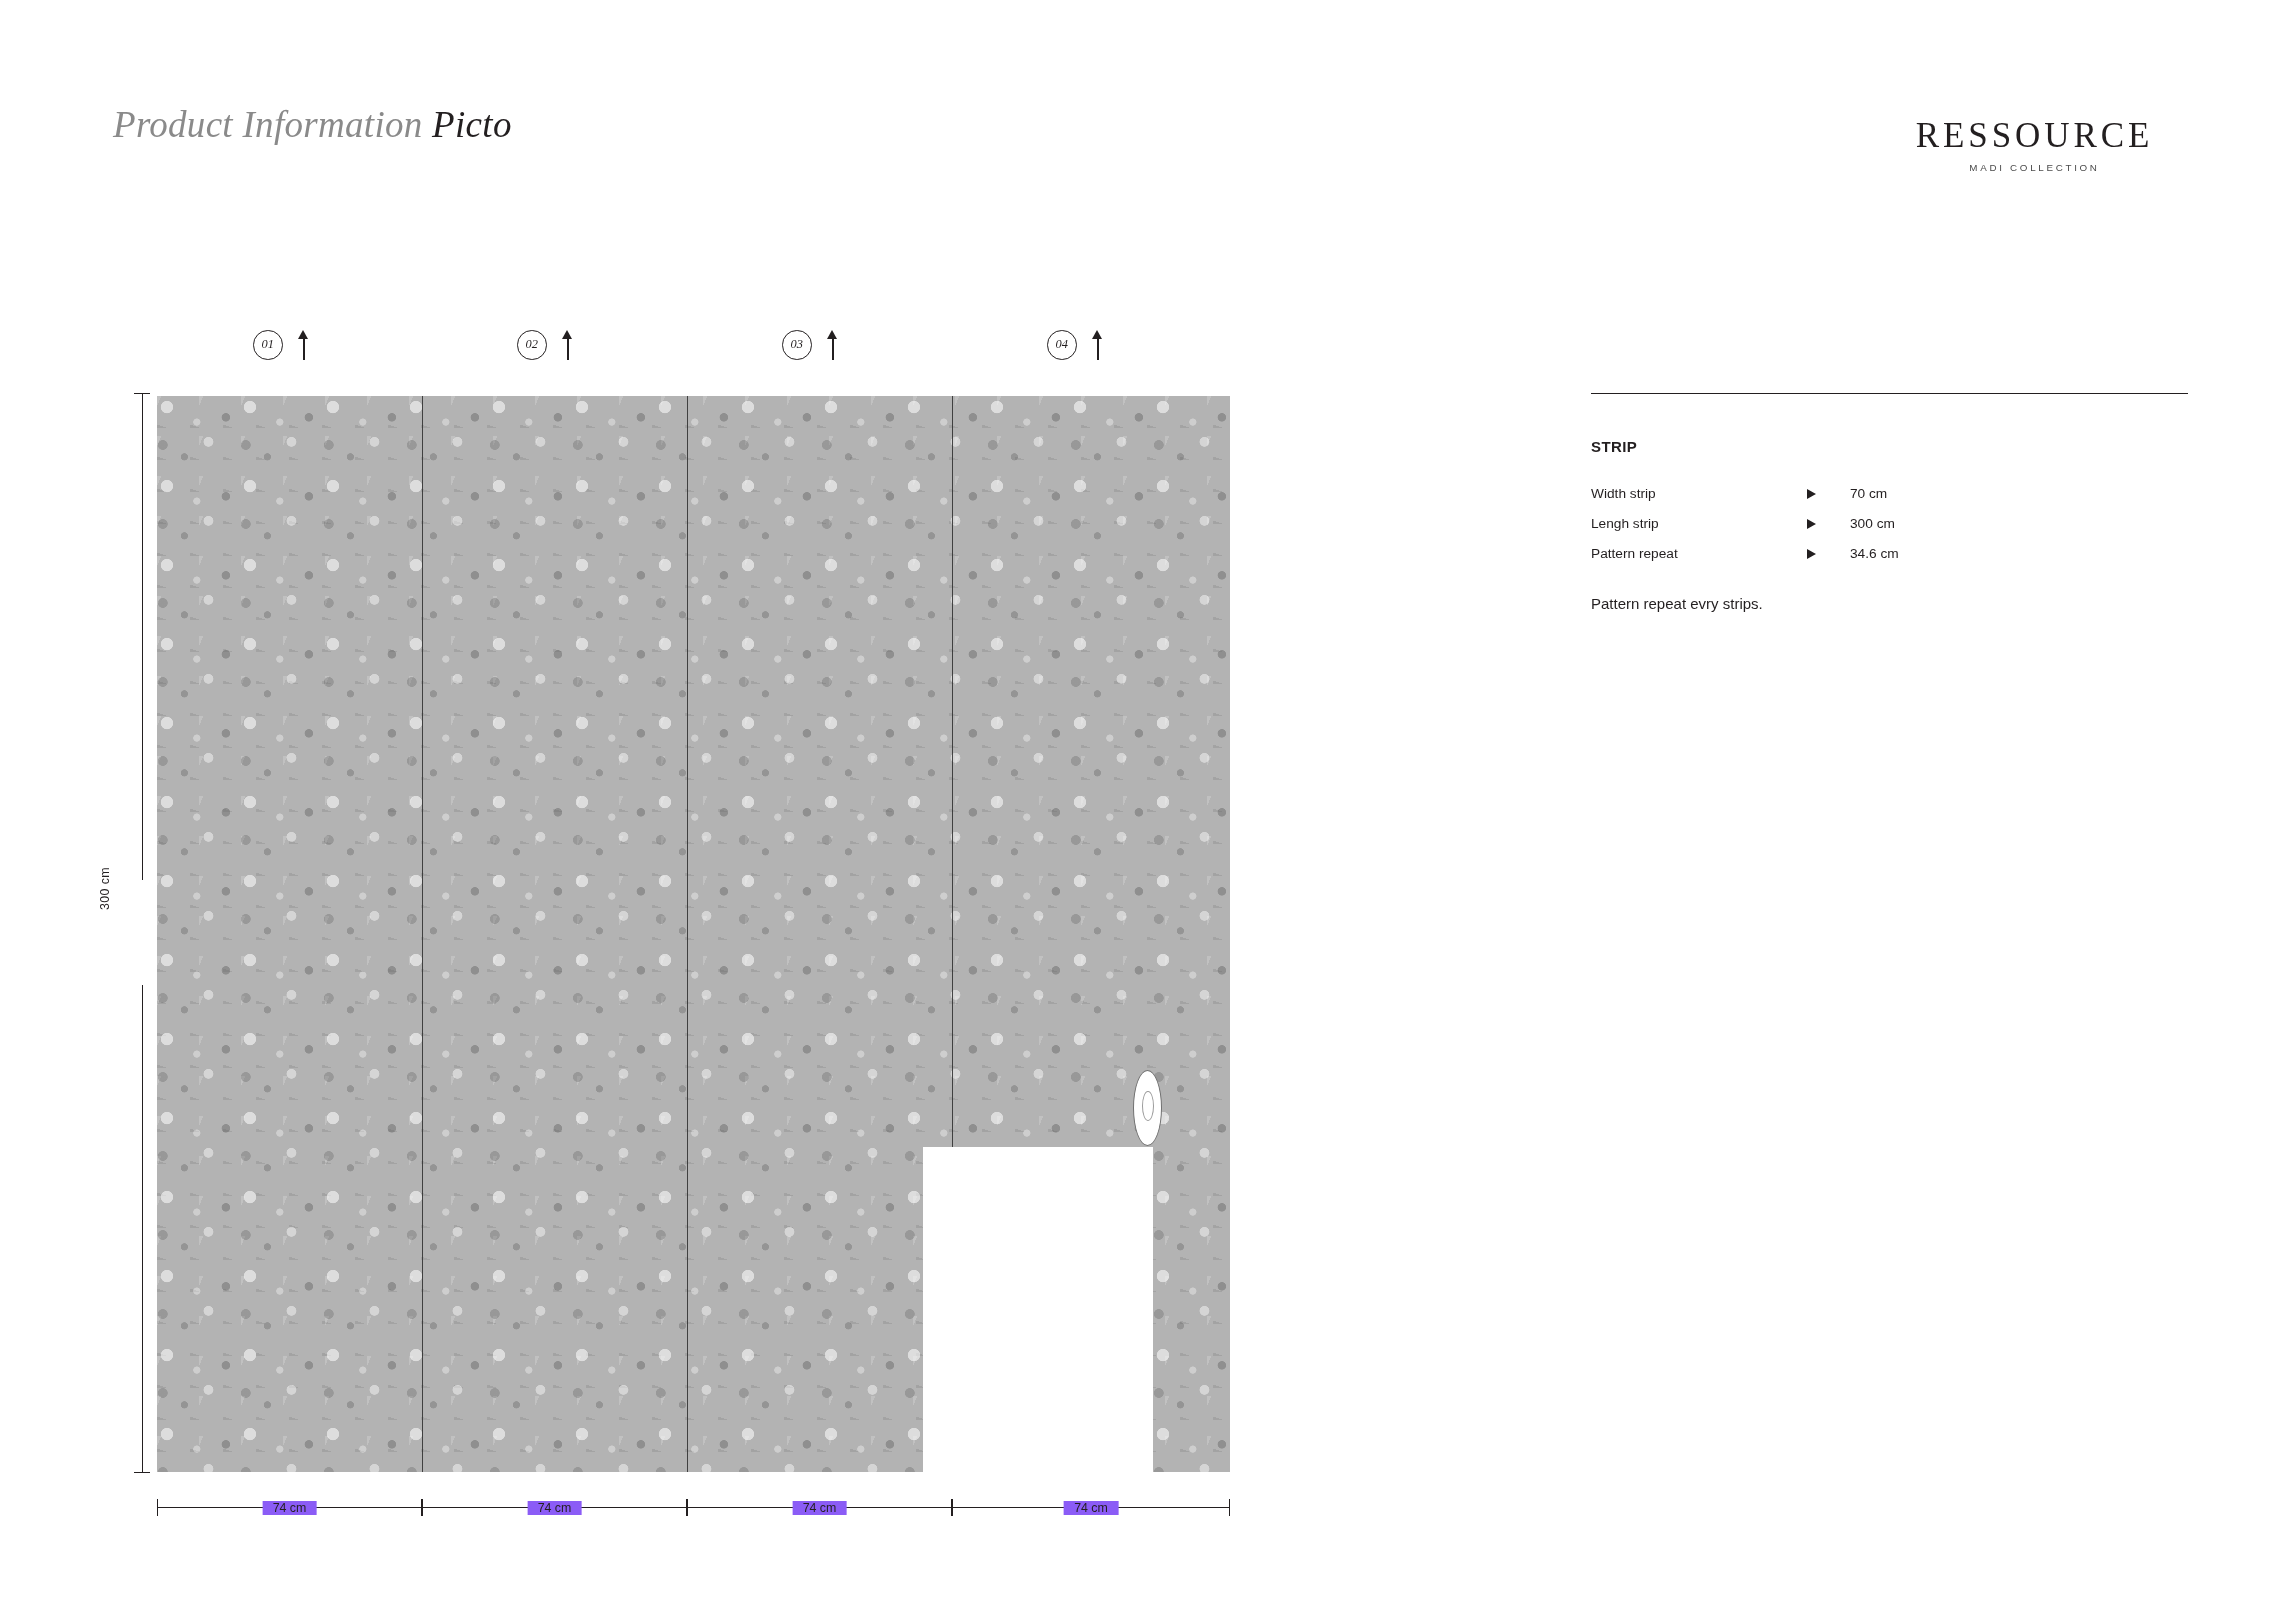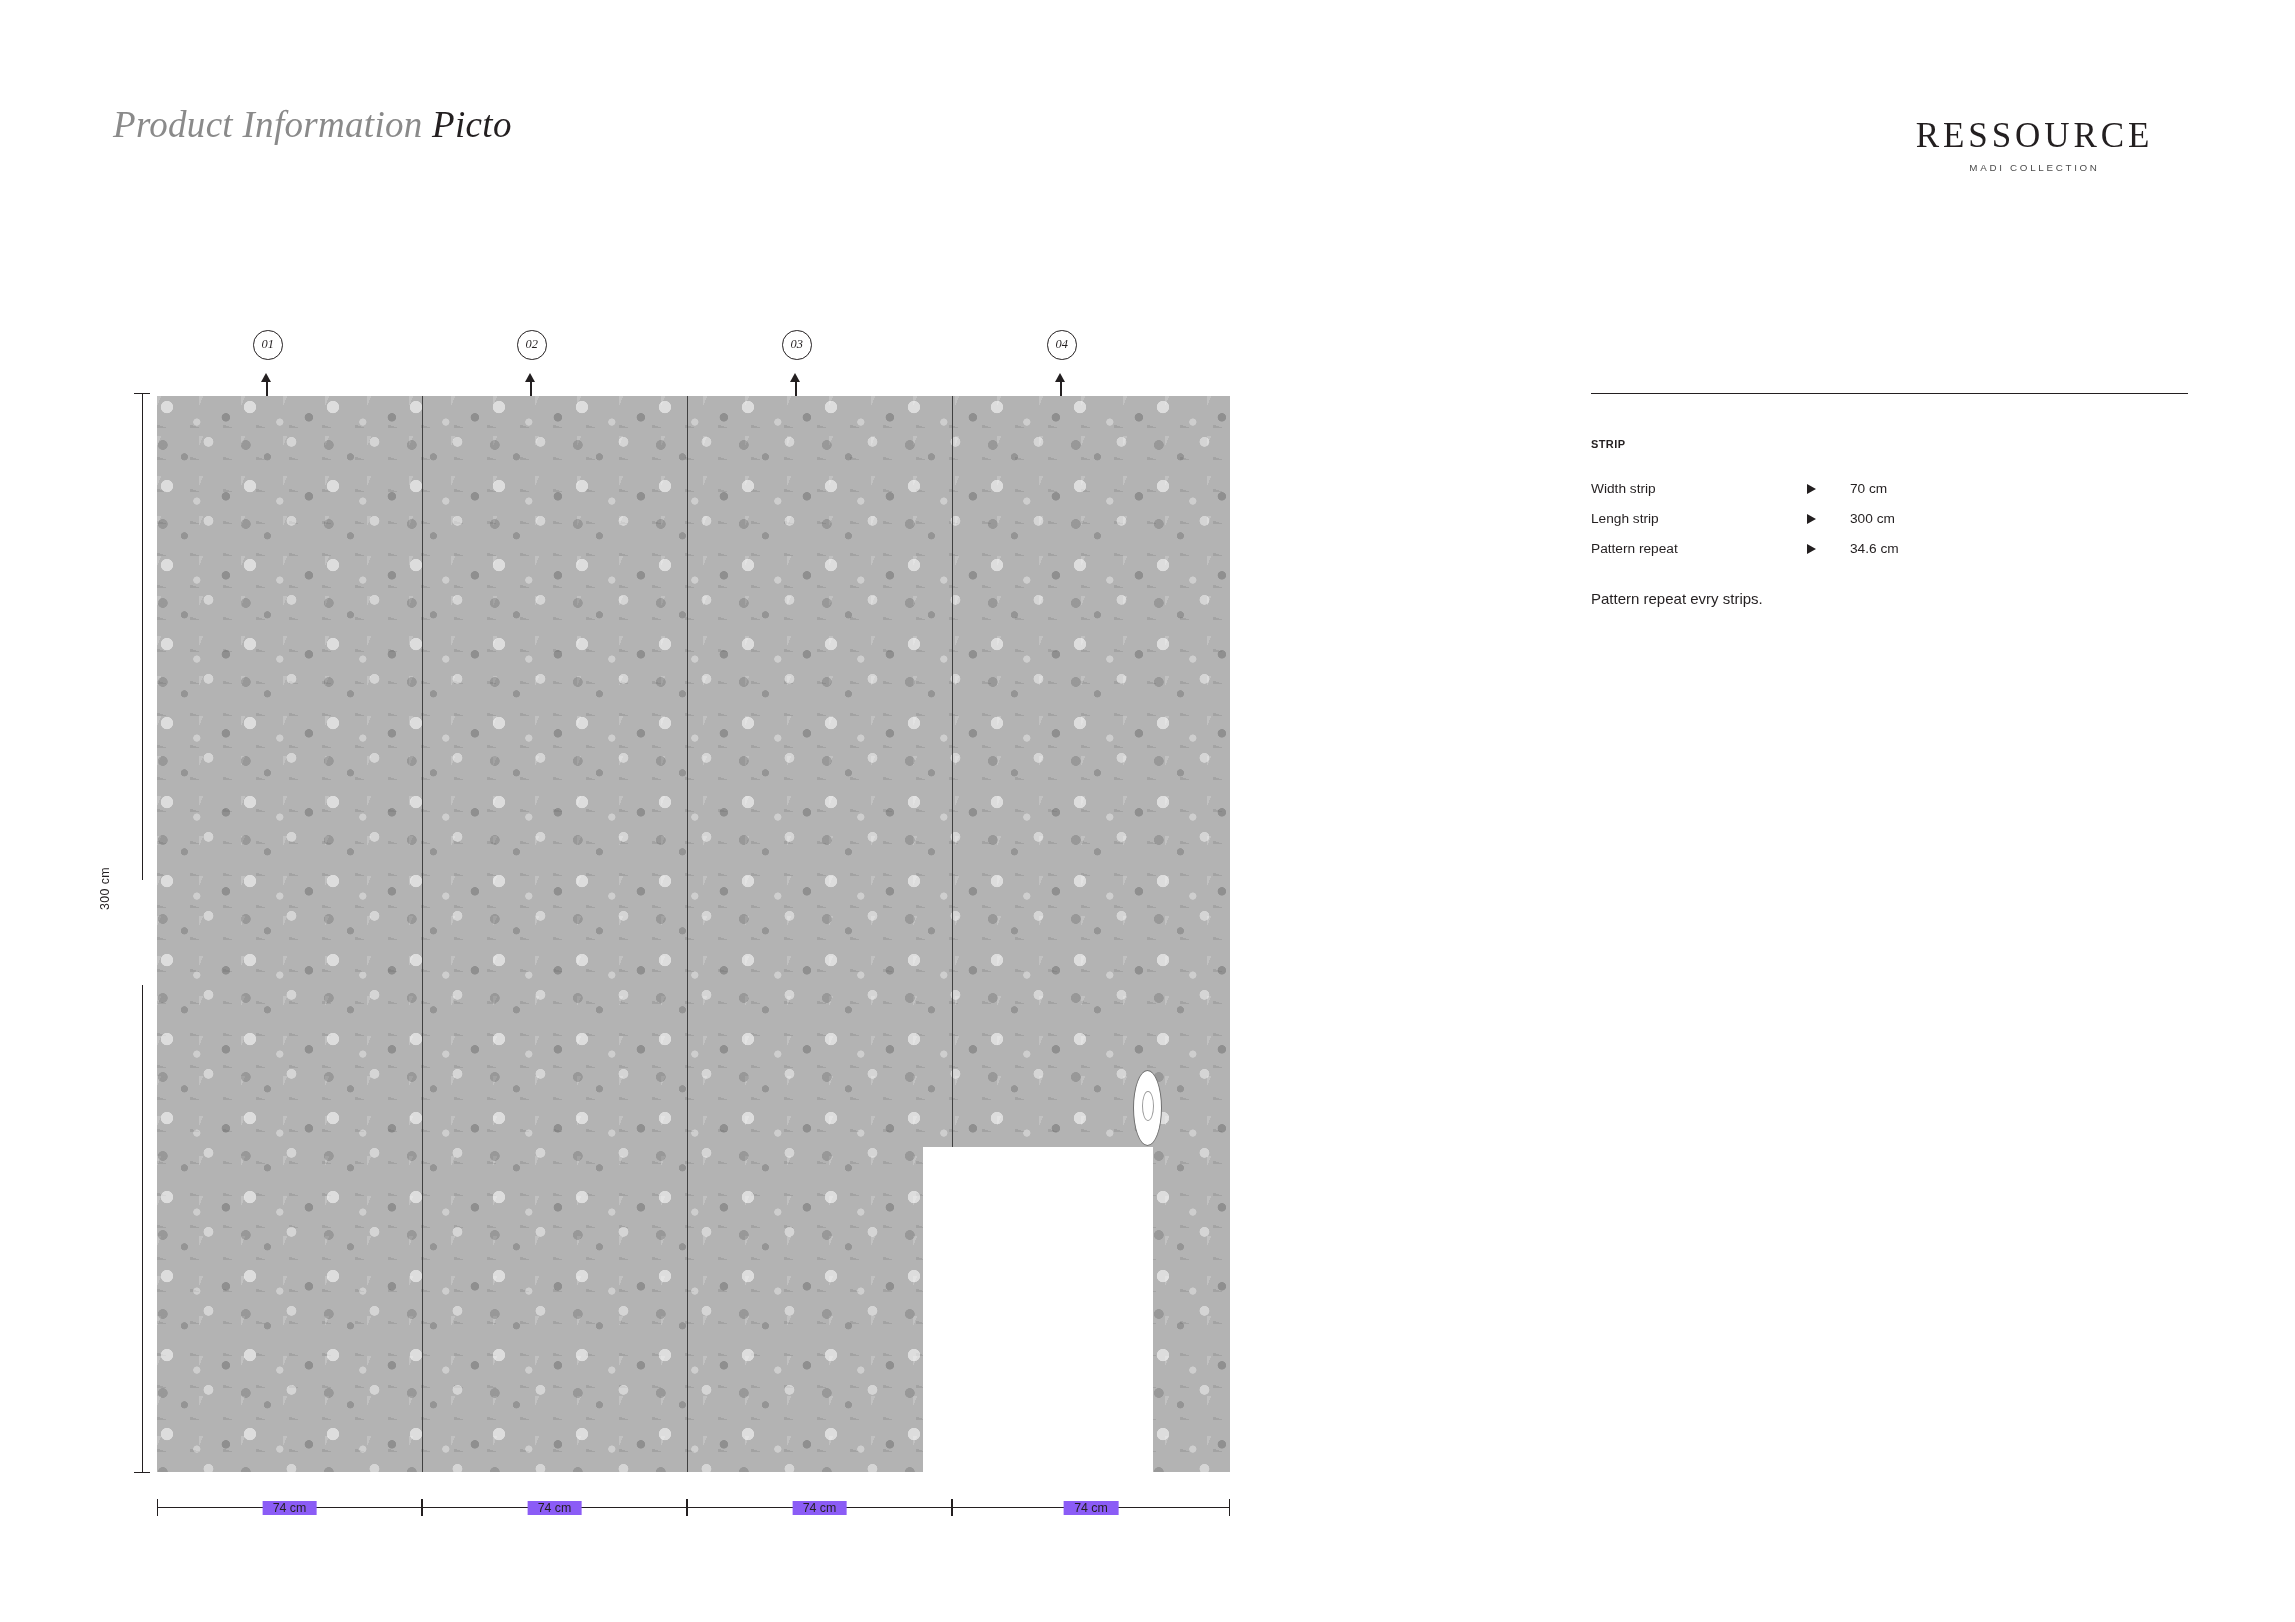--- a/index.html
+++ b/index.html
@@ -56,23 +56,21 @@
     letter-spacing: 2.7px;
     color: #4b4b4b;
     margin-top: 8.5px;
   }
 
   
   .strip-marker {
     position: absolute;
     top: 330px;
     display: flex;
-    align-items: center;
     gap: 13px;
-    flex-direction: column;
   }
   .strip-marker .badge {
     width: 27.5px;
     height: 27.5px;
     border: 1px solid #231f20;
     border-radius: 50%;
     display: flex;
     align-items: center;
     justify-content: center;
     font-family: "Liberation Serif", serif;
@@ -268,21 +266,21 @@
     left: 1591px;
     top: 393px;
     width: 597px;
   }
   #info hr.rule {
     border: none;
     border-top: 0.9px solid #231f20;
     margin: 0 0 44px 0;
   }
   #info .section-title {
-    font-size: 11px;
+    font-size: 15px;
     font-weight: bold;
     letter-spacing: 0.4px;
     color: #231f20;
     margin-bottom: 23.6px;
   }
   .spec-row {
     display: flex;
     align-items: center;
     height: 30px;
     font-size: 13.7px;

